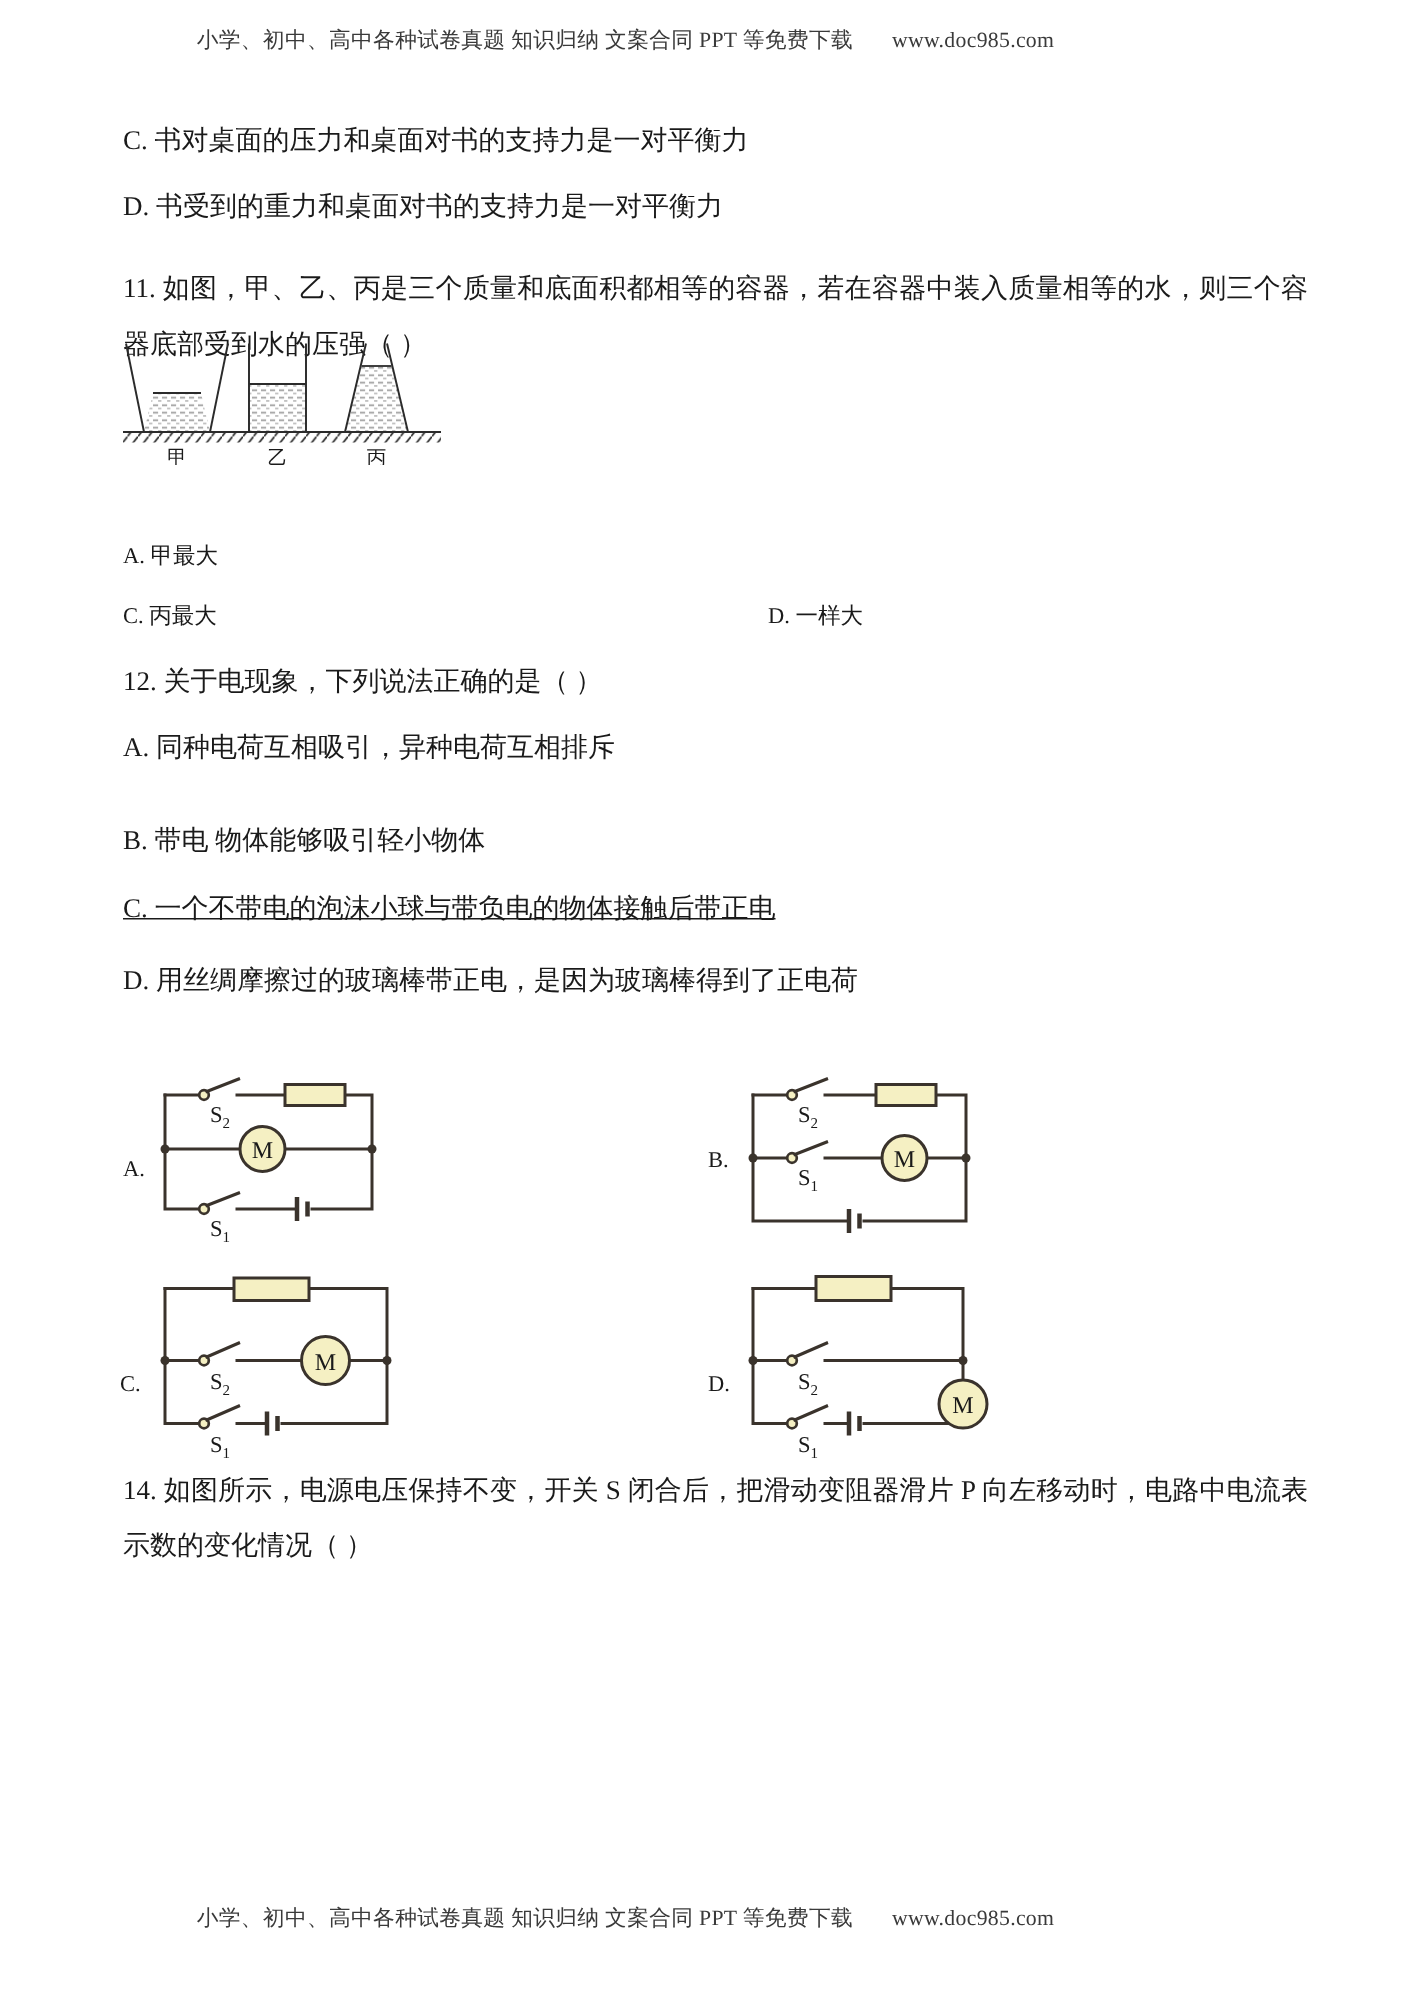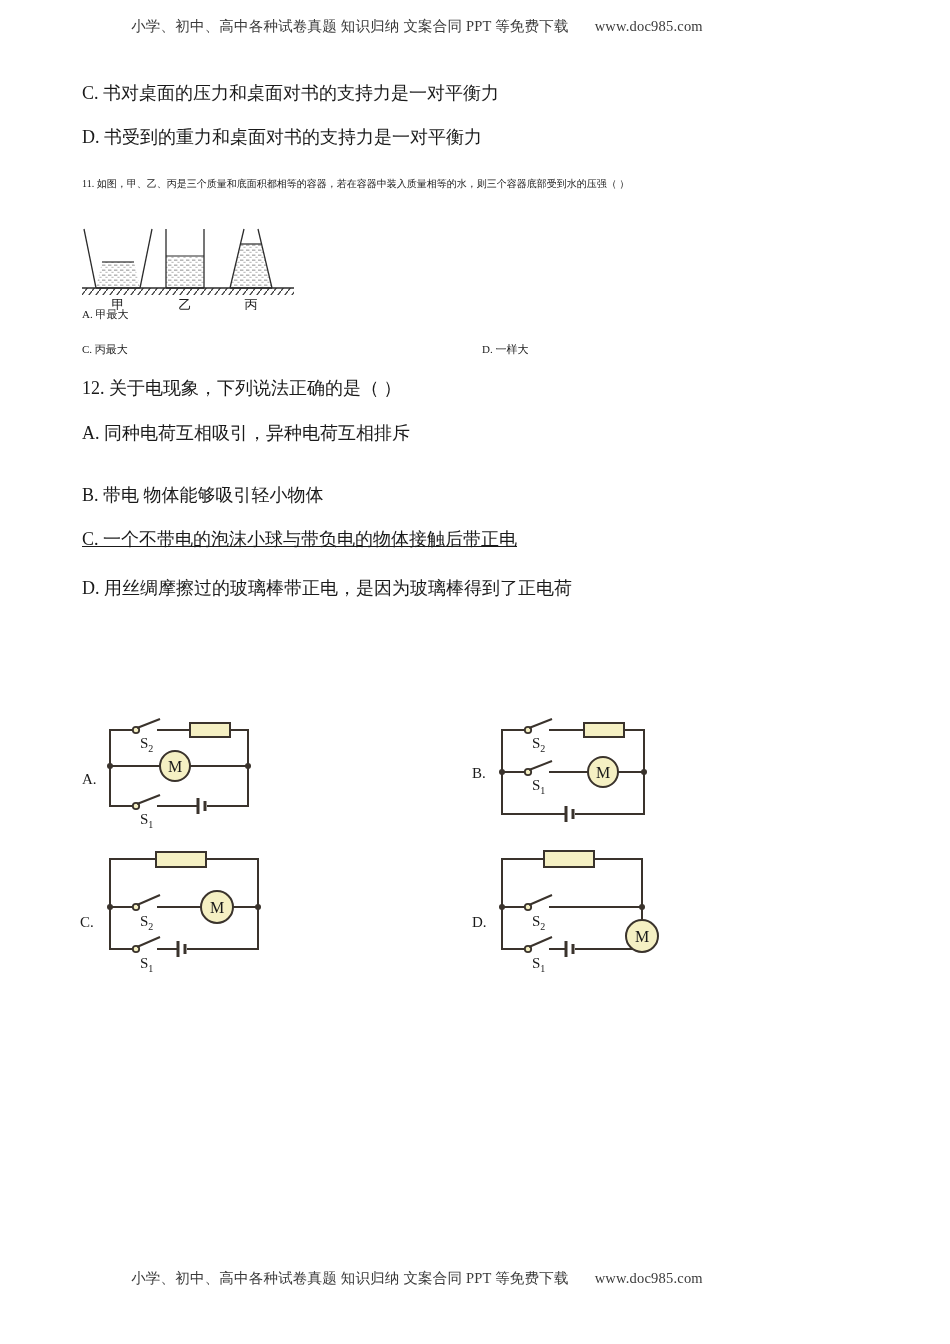--- a/index.html
+++ b/index.html
@@ -46,33 +46,33 @@
     width: 790px;
   }
   .q-line {
     font-size: 18px;
     line-height: 1.52;
     margin: 0 0 17px 0;
     text-align: left;
     color: #1a1a1a;
   }
   .q-stem {
-    font-size: 10px;
+    font-size: 18px;
     line-height: 2.05;
     margin: 0 0 4px 0;
     text-align: justify;
     text-justify: inter-ideograph;
     color: #1a1a1a;
   }
   .opt-row {
     display: flex;
     margin: 0 0 18px 0;
   }
   .opt-row > div {
-    font-size: 11px;
+    font-size: 15px;
     line-height: 1.5;
   }
   .opt-a { width: 400px; }
   .opt-b { width: 360px; }
   sub { font-size: 0.72em; }
 
   
   .fig-vessels {
     position: absolute;
     left: 78px;
@@ -107,34 +107,35 @@
   <div class="content">
 
     <p class="q-line">C. 书对桌面的压力和桌面对书的支持力是一对平衡力</p>
     <p class="q-line" style="margin-bottom:22px;">D. 书受到的重力和桌面对书的支持力是一对平衡力</p>
 
     <p class="q-stem" style="margin-bottom:112px;">11. 如图，甲、乙、丙是三个质量和底面积都相等的容器，若在容器中装入质量相等的水，则三个容器底部受到水的压强（       ）</p>
 
     <div class="opt-row">
       <div class="opt-a">A. 甲最大</div>
     </div>
-    <div class="opt-row" style="">
+    <div class="opt-row" style="justify-content:space-between;">
       <div class="opt-a">C. 丙最大</div>
       <div class="opt-b">D. 一样大</div>
     </div>
 
     <p class="q-line" style="margin-bottom:17px;">12. 关于电现象，下列说法正确的是（       ）</p>
     <p class="q-line" style="margin-bottom:35px;">A. 同种电荷互相吸引，异种电荷互相排斥</p>
     <p class="q-line" style="">B. 带电   物体能够吸引轻小物体</p>
     <p class="q-line" style="margin-bottom:21px;text-decoration:underline;">C. 一个不带电的泡沫小球与带负电的物体接触后带正电</p>
     <p class="q-line" style="margin-bottom:20px;">D. 用丝绸摩擦过的玻璃棒带正电，是因为玻璃棒得到了正电荷</p>
 
 
     <div style="height:288px;"></div>
 
+    <p class="q-stem">14. 如图所示，电源电压保持不变，开关 S 闭合后，把滑动变阻器滑片 P 向左移动时，电路中电流表示数的变化情况（       ）</p>
   </div>
 
   <div class="fig-vessels">
     <svg width="230" height="82" viewBox="0 0 230 82">
       <defs>
         <pattern id="waterdots" width="6" height="5" patternUnits="userSpaceOnUse">
           <rect width="6" height="5" fill="#ffffff"></rect>
           <rect x="0" y="1.6" width="3.4" height="1.1" fill="#9a9a9a"></rect>
           <rect x="3.4" y="3.8" width="2.2" height="1.0" fill="#b5b5b5"></rect>
         </pattern>

